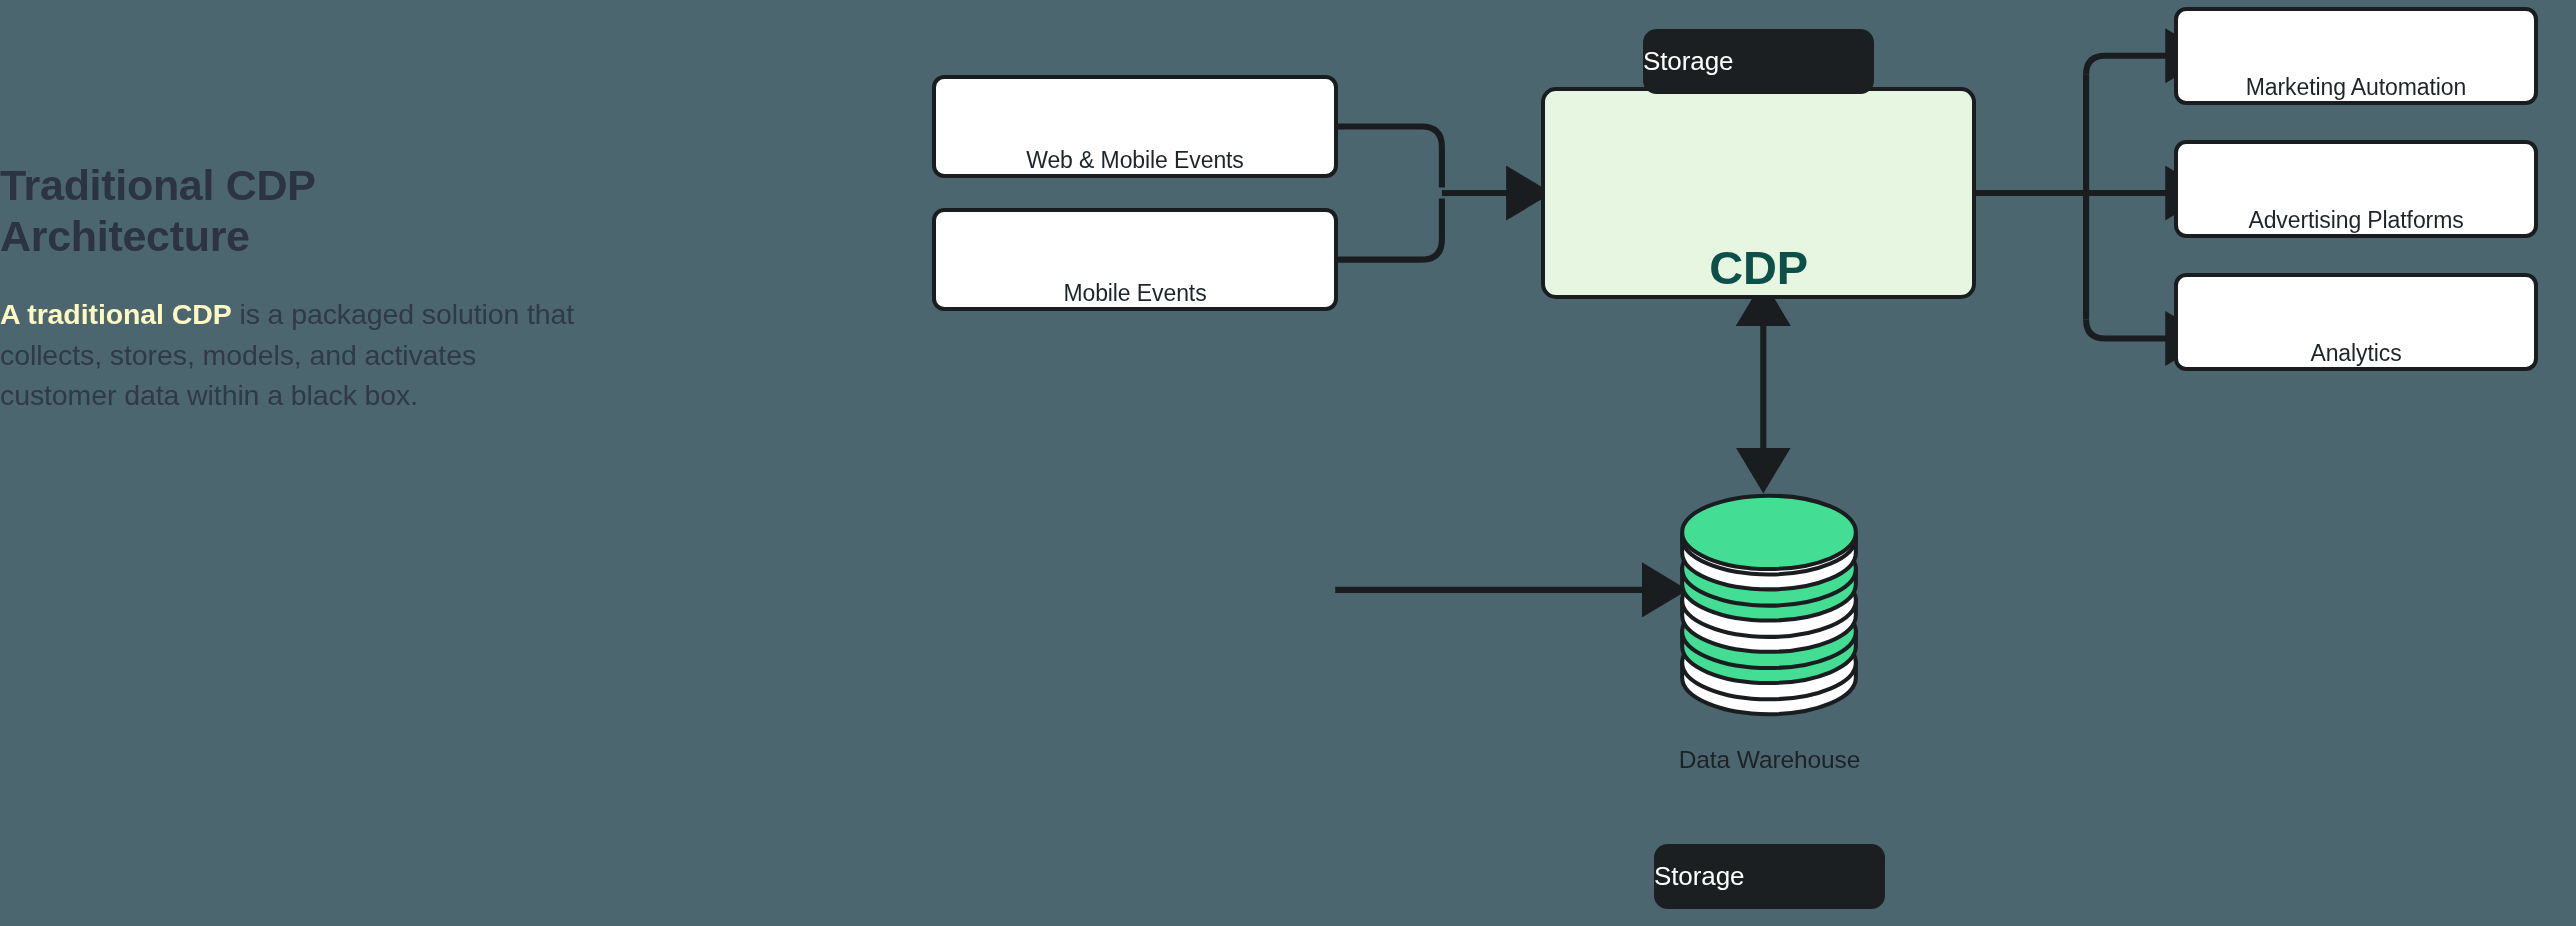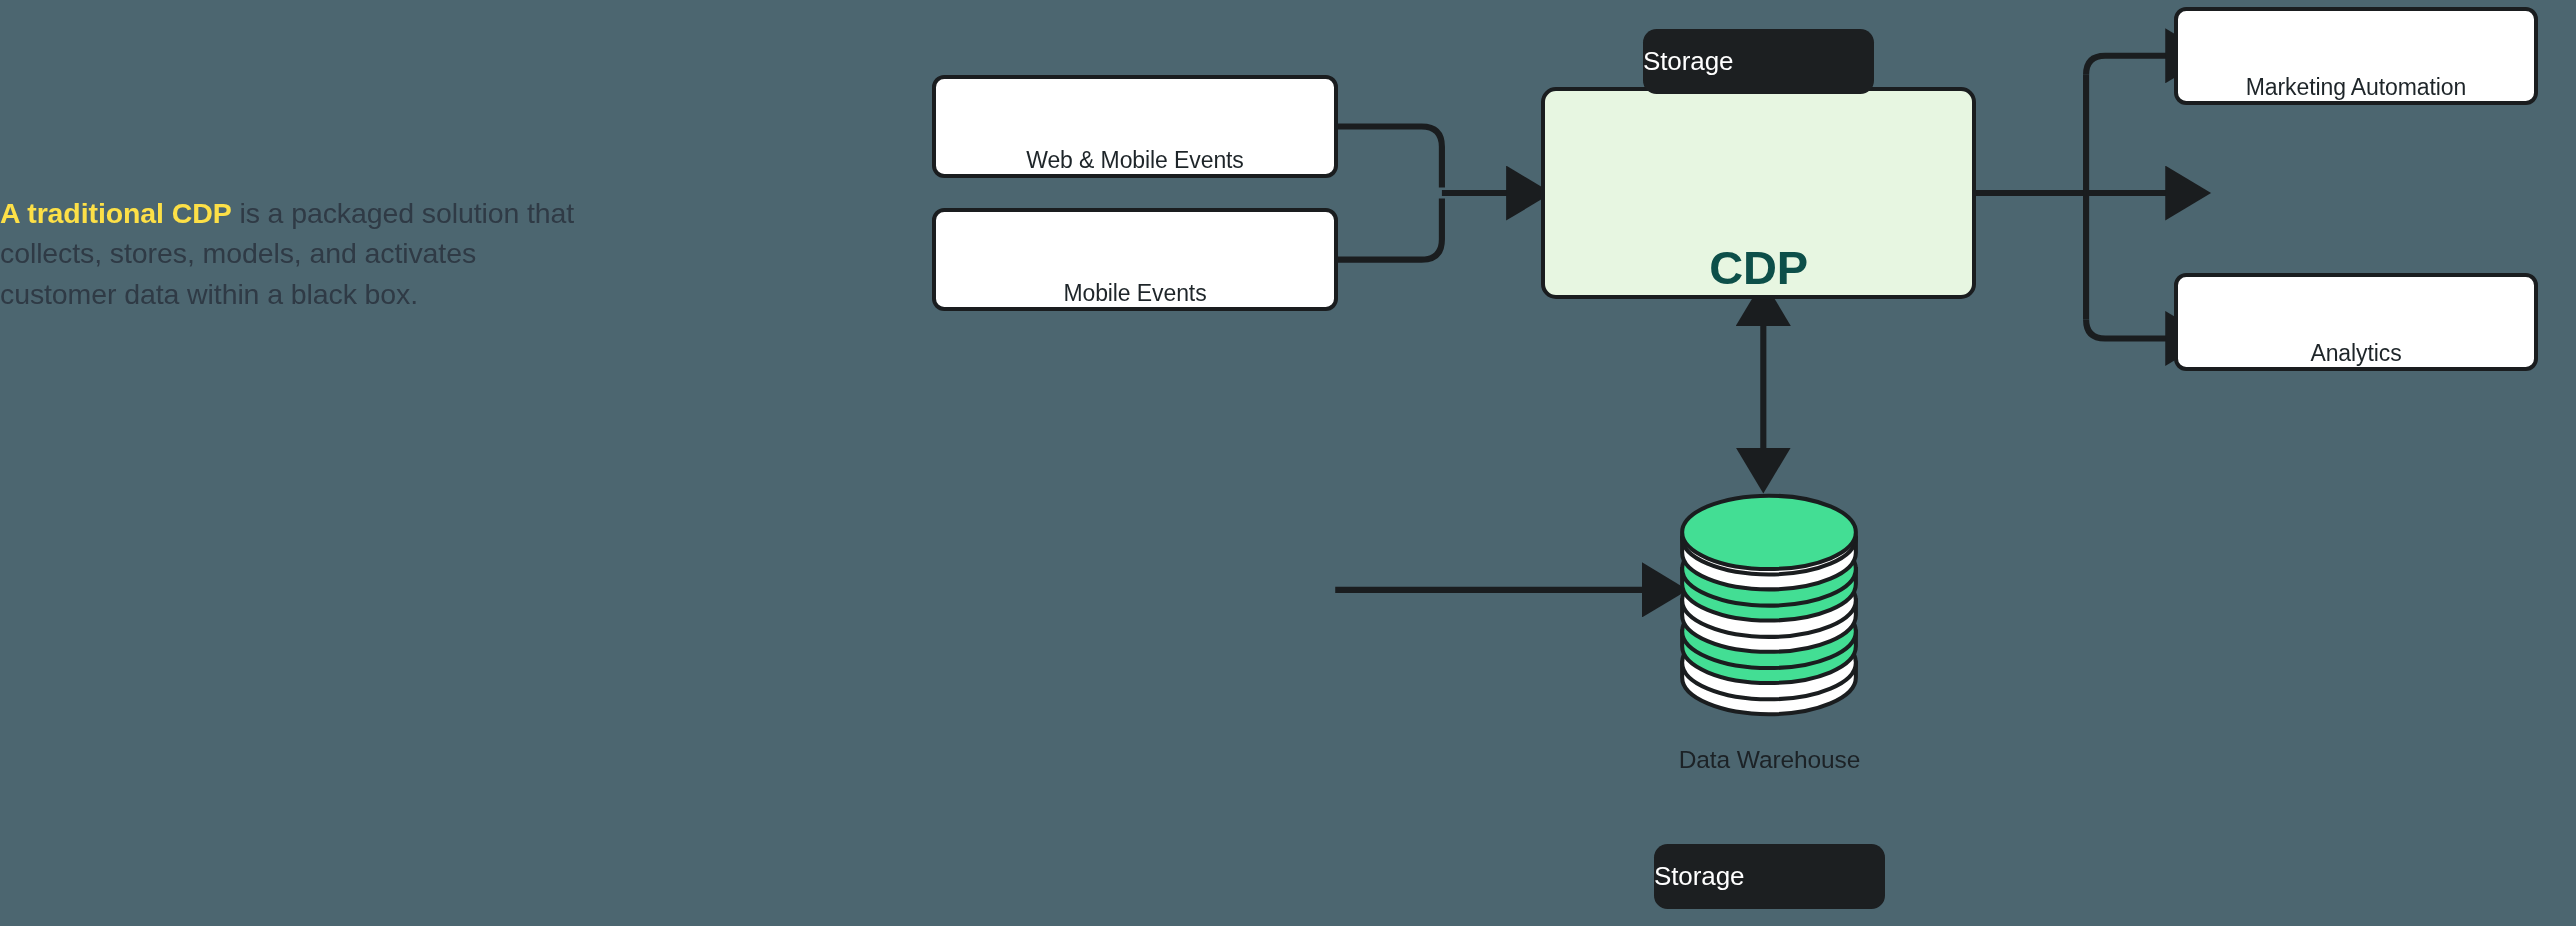--- a/index.html
+++ b/index.html
@@ -44,21 +44,21 @@
   .bodycopy {
     margin-top: 33px;
     font-size: 28.5px;
     line-height: 1.42;
     color: #2f3a45;
     letter-spacing: -0.1px;
   }
 
   .bodycopy .lead {
     font-weight: 700;
-    color: #fde047;
+    color: #fef9c3;
   }
 
   
   #diagram {
     position: absolute;
     left: 0;
     top: 0;
     width: 2576px;
     height: 927px;
   }
@@ -121,20 +121,22 @@
   .warehouse {
     position: absolute;
   }
 </style>
 </head>
 <body>
 
 <div id="stage">
 
   <div class="copy">
+    <div class="headline">Traditional CDP
+Architecture</div>
     <div class="bodycopy">
       <span class="lead">A traditional CDP</span><span> is a packaged solution that collects, stores, models, and activates customer data within a black box.</span>
     </div>
   </div>
 
   <div id="diagram">
 
     <svg class="svg-layer" viewBox="0 0 3791 1364">
       <defs>
         <marker id="ah" markerWidth="9" markerHeight="9" refX="1.5" refY="4.5" orient="auto" markerUnits="strokeWidth">
@@ -180,20 +182,23 @@
     </div>
 
     <div class="badge" style="left:1643px; top:28.5px; width:231px; height:65px;">
       <span>Storage</span>
     </div>
 
     <div class="node" style="left:2174px; top:6.8px; width:364px; height:98px;">
       <span>Marketing Automation</span>
     </div>
 
+    <div class="node" style="left:2174px; top:140px; width:364px; height:98px;">
+      <span>Advertising Platforms</span>
+    </div>
 
     <div class="node" style="left:2174px; top:273px; width:364px; height:98px;">
       <span>Analytics</span>
     </div>
 
     <div class="warehouse" style="left:1678px; top:493px; width:182px; height:228px;">
       <svg width="182" height="228" viewBox="0 0 268 336">
 
         <path d="M6,250 V272 a128,54 0 0 0 256,0 V250 z" fill="#ffffff" stroke="#1a1d1f" stroke-width="6"></path>
         <ellipse cx="134" cy="250" rx="128" ry="54" fill="#ffffff" stroke="#1a1d1f" stroke-width="6"></ellipse>

